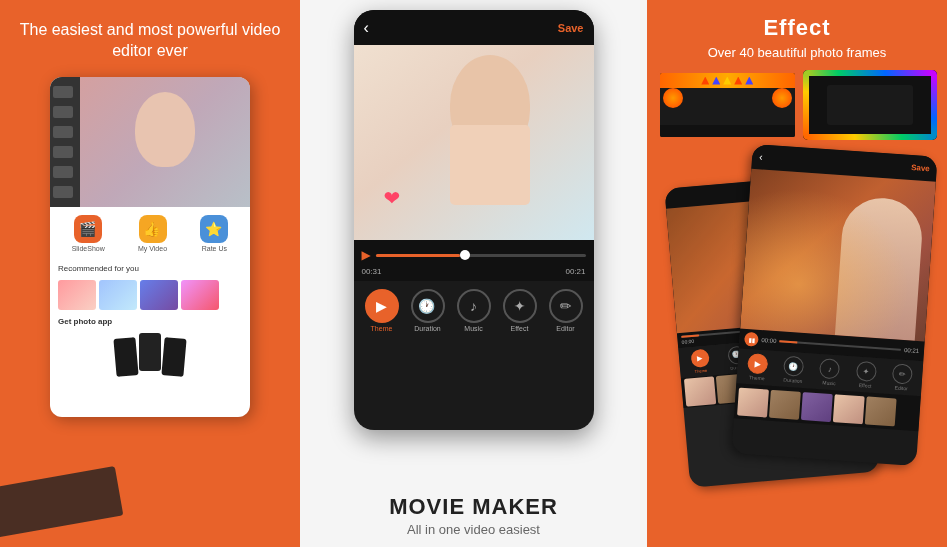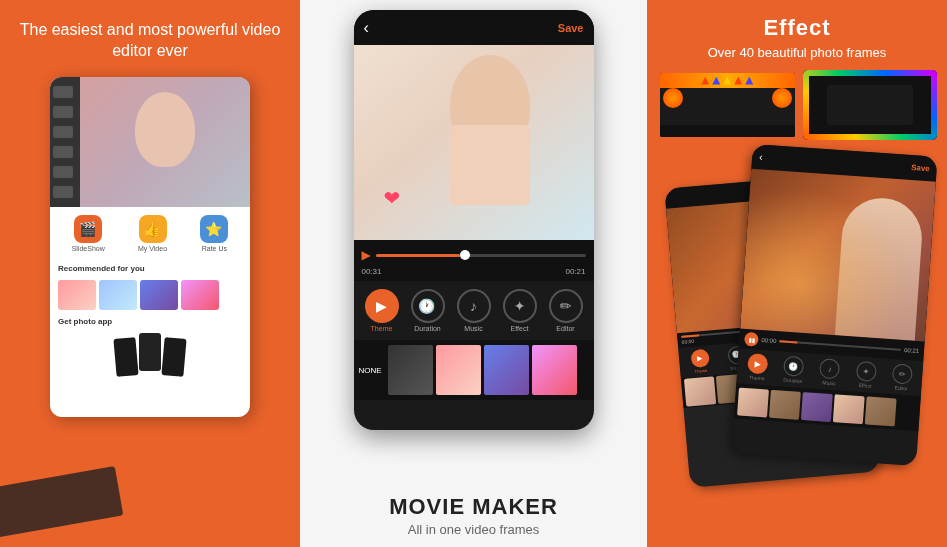--- a/index.html
+++ b/index.html
@@ -115,21 +115,21 @@
       font-size: 14px;
     }
     .icon-orange { background: #E8622A; }
     .icon-yellow { background: #F5A623; }
     .icon-blue { background: #4A90D9; }
     .phone-recommended {
       background: white;
       padding: 4px 8px;
       font-size: 8px;
       color: #333;
-      font-weight: bold;
+      font-weight: normal;
     }
     .phone-thumbnails {
       display: flex;
       gap: 3px;
       padding: 3px 8px;
       background: white;
     }
     .thumb {
       width: 38px;
       height: 30px;
@@ -679,31 +679,24 @@
       </div>
       <div class="ctrl-item">
         <div class="ctrl-icon-circle">✦</div>
         <span class="ctrl-label">Effect</span>
       </div>
       <div class="ctrl-item">
         <div class="ctrl-icon-circle">✏</div>
         <span class="ctrl-label">Editor</span>
       </div>
     </div>
-    <div class="mid-filmstrip">
-      <span class="none-label">NONE</span>
-      <div class="film-thumb film-thumb-1"></div>
-      <div class="film-thumb film-thumb-2"></div>
-      <div class="film-thumb film-thumb-3"></div>
-      <div class="film-thumb film-thumb-4"></div>
-    </div>
   </div>
   <div class="middle-bottom-text">
     <div class="movie-maker-title">MOVIE MAKER</div>
-    <div class="movie-maker-sub">All in one video frames</div>
+    <div class="movie-maker-sub">All in one video easiest</div>
   </div>
 </div>
 
 <div class="right-panel">
   <div class="right-title">Effect</div>
   <div class="right-subtitle">Over 40 beautiful photo frames</div>
 
   <div class="frames-row">
     <div class="frame-preview frame-preview-1">
       <div class="frame-inner-top">

